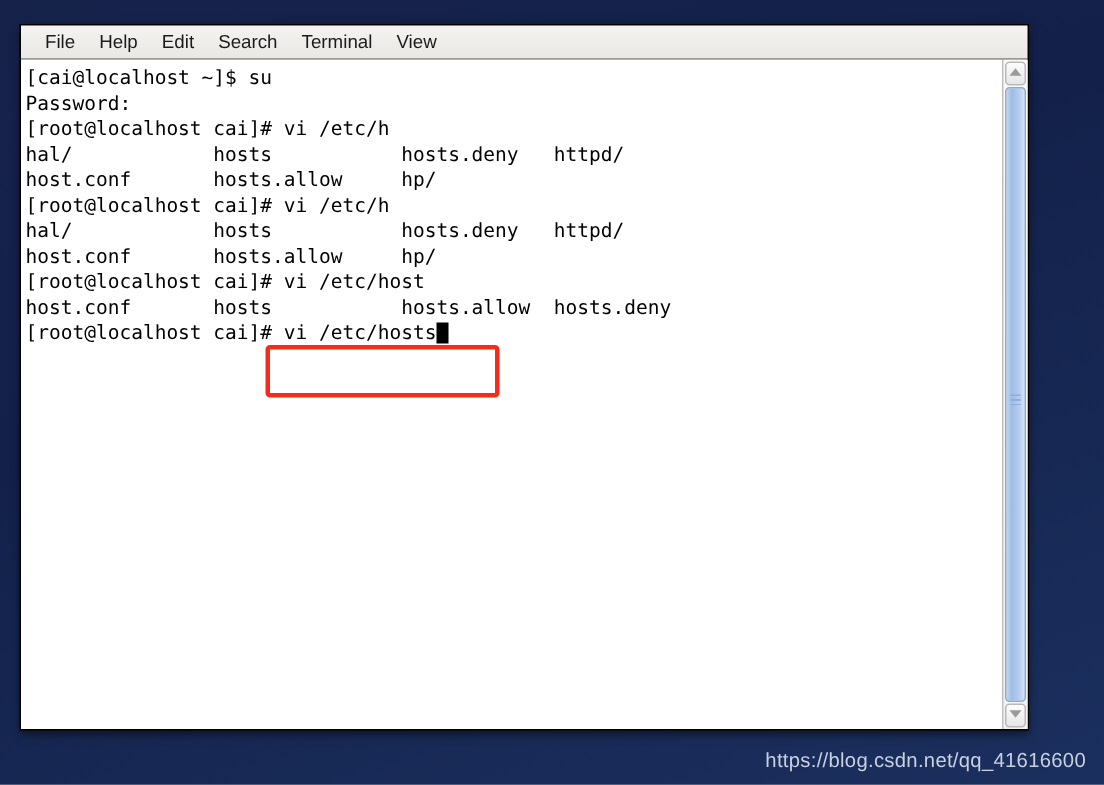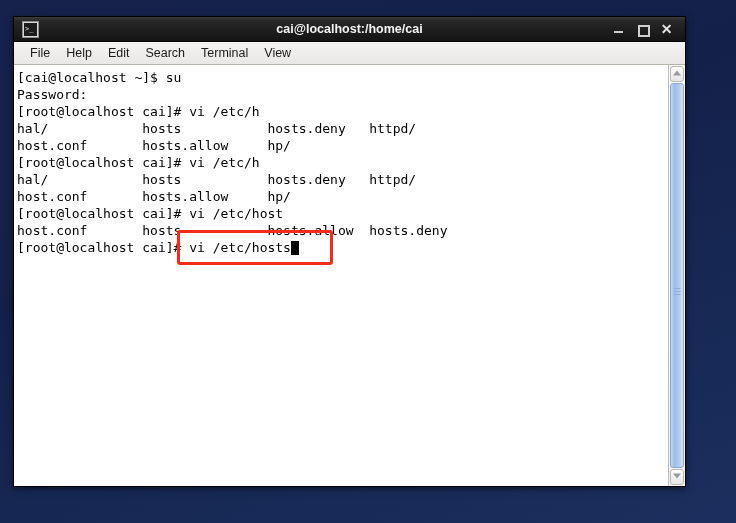--- a/index.html
+++ b/index.html
@@ -261,29 +261,20 @@
     letter-spacing: 0.2px;
   }
 </style>
 </head>
 <body>
 
 <div id="desktop">
 
   <div id="terminal-window">
 
-    <div id="title-bar">
-      <div id="window-icon"></div>
-      <div id="window-title">cai@localhost:/home/cai</div>
-      <div id="window-controls">
-        <div class="win-btn" id="btn-minimize"></div>
-        <div class="win-btn" id="btn-maximize"></div>
-        <div class="win-btn" id="btn-close">✕</div>
-      </div>
-    </div>
 
     <div id="menu-bar">
       <div class="menu-item">File</div>
       <div class="menu-item">Help</div>
       <div class="menu-item">Edit</div>
       <div class="menu-item">Search</div>
       <div class="menu-item">Terminal</div>
       <div class="menu-item">View</div>
     </div>
 
@@ -310,14 +301,15 @@
           </div>
         </div>
         <div class="scroll-arrow" id="scroll-down"></div>
       </div>
     </div>
 
   </div>
 
   <div id="annotation-box"></div>
 
+  <div id="watermark">https://blog.csdn.net/qq_41616600</div>
 
 </div>
 
 </body></html>

